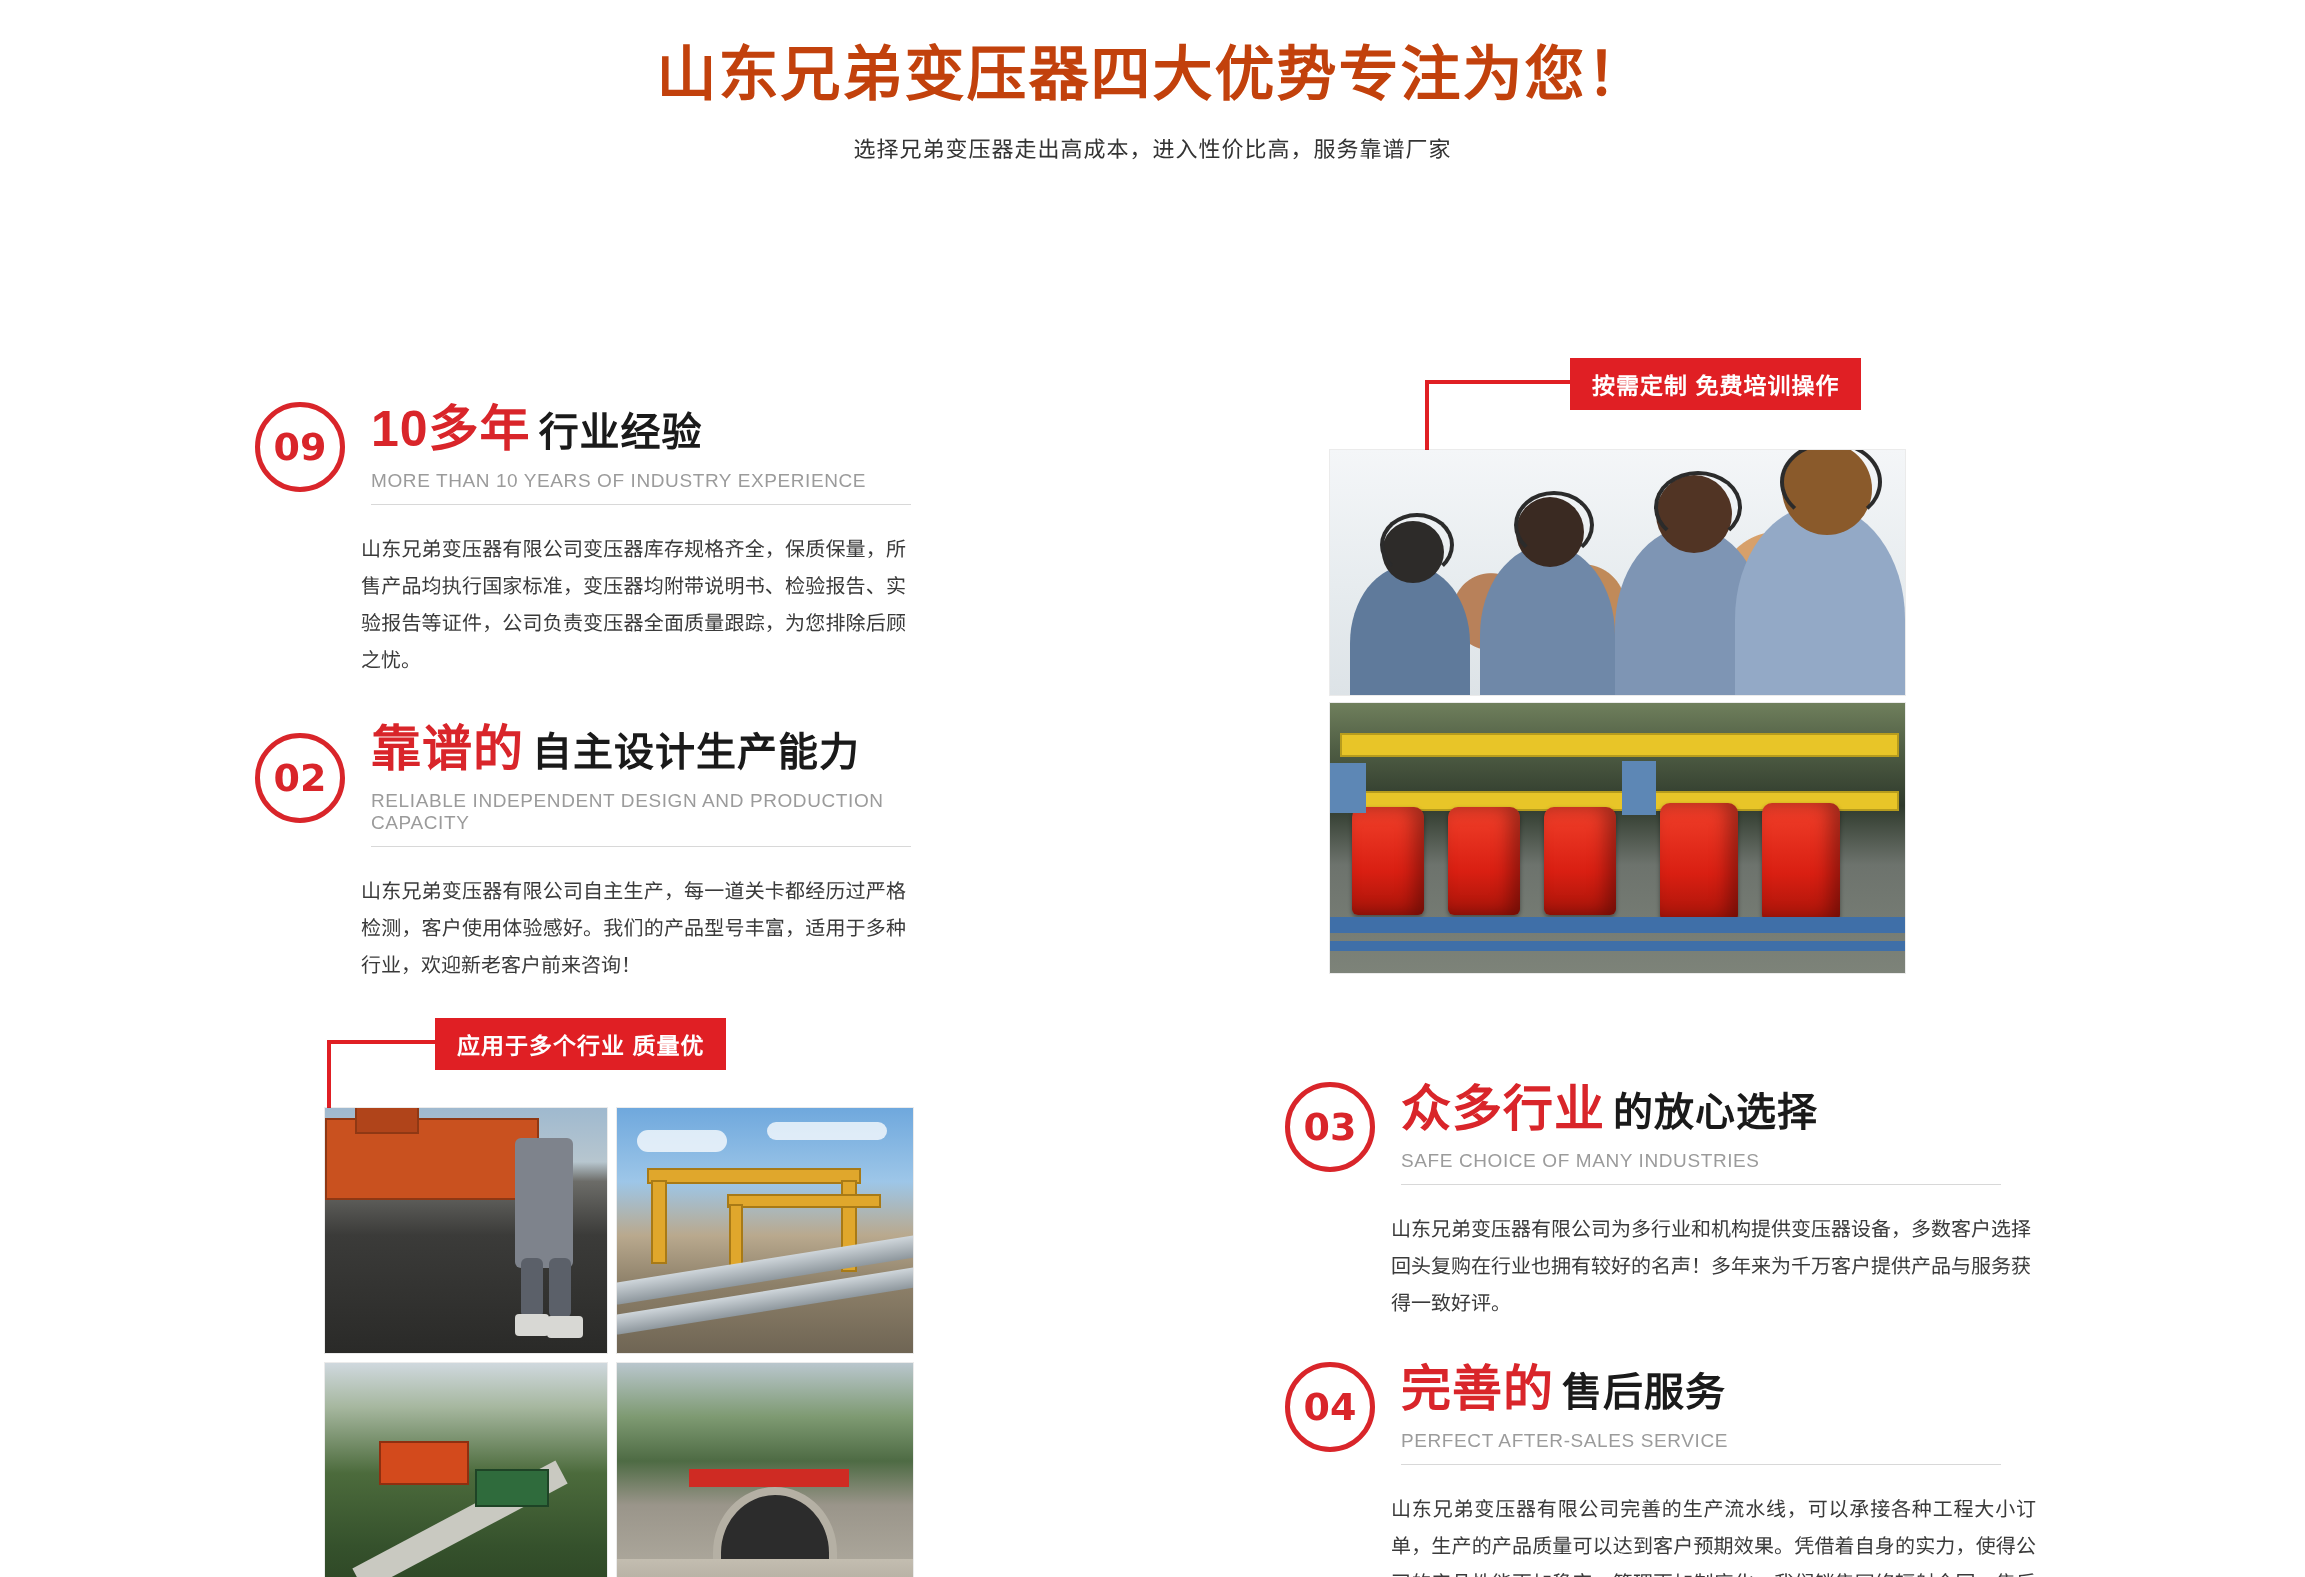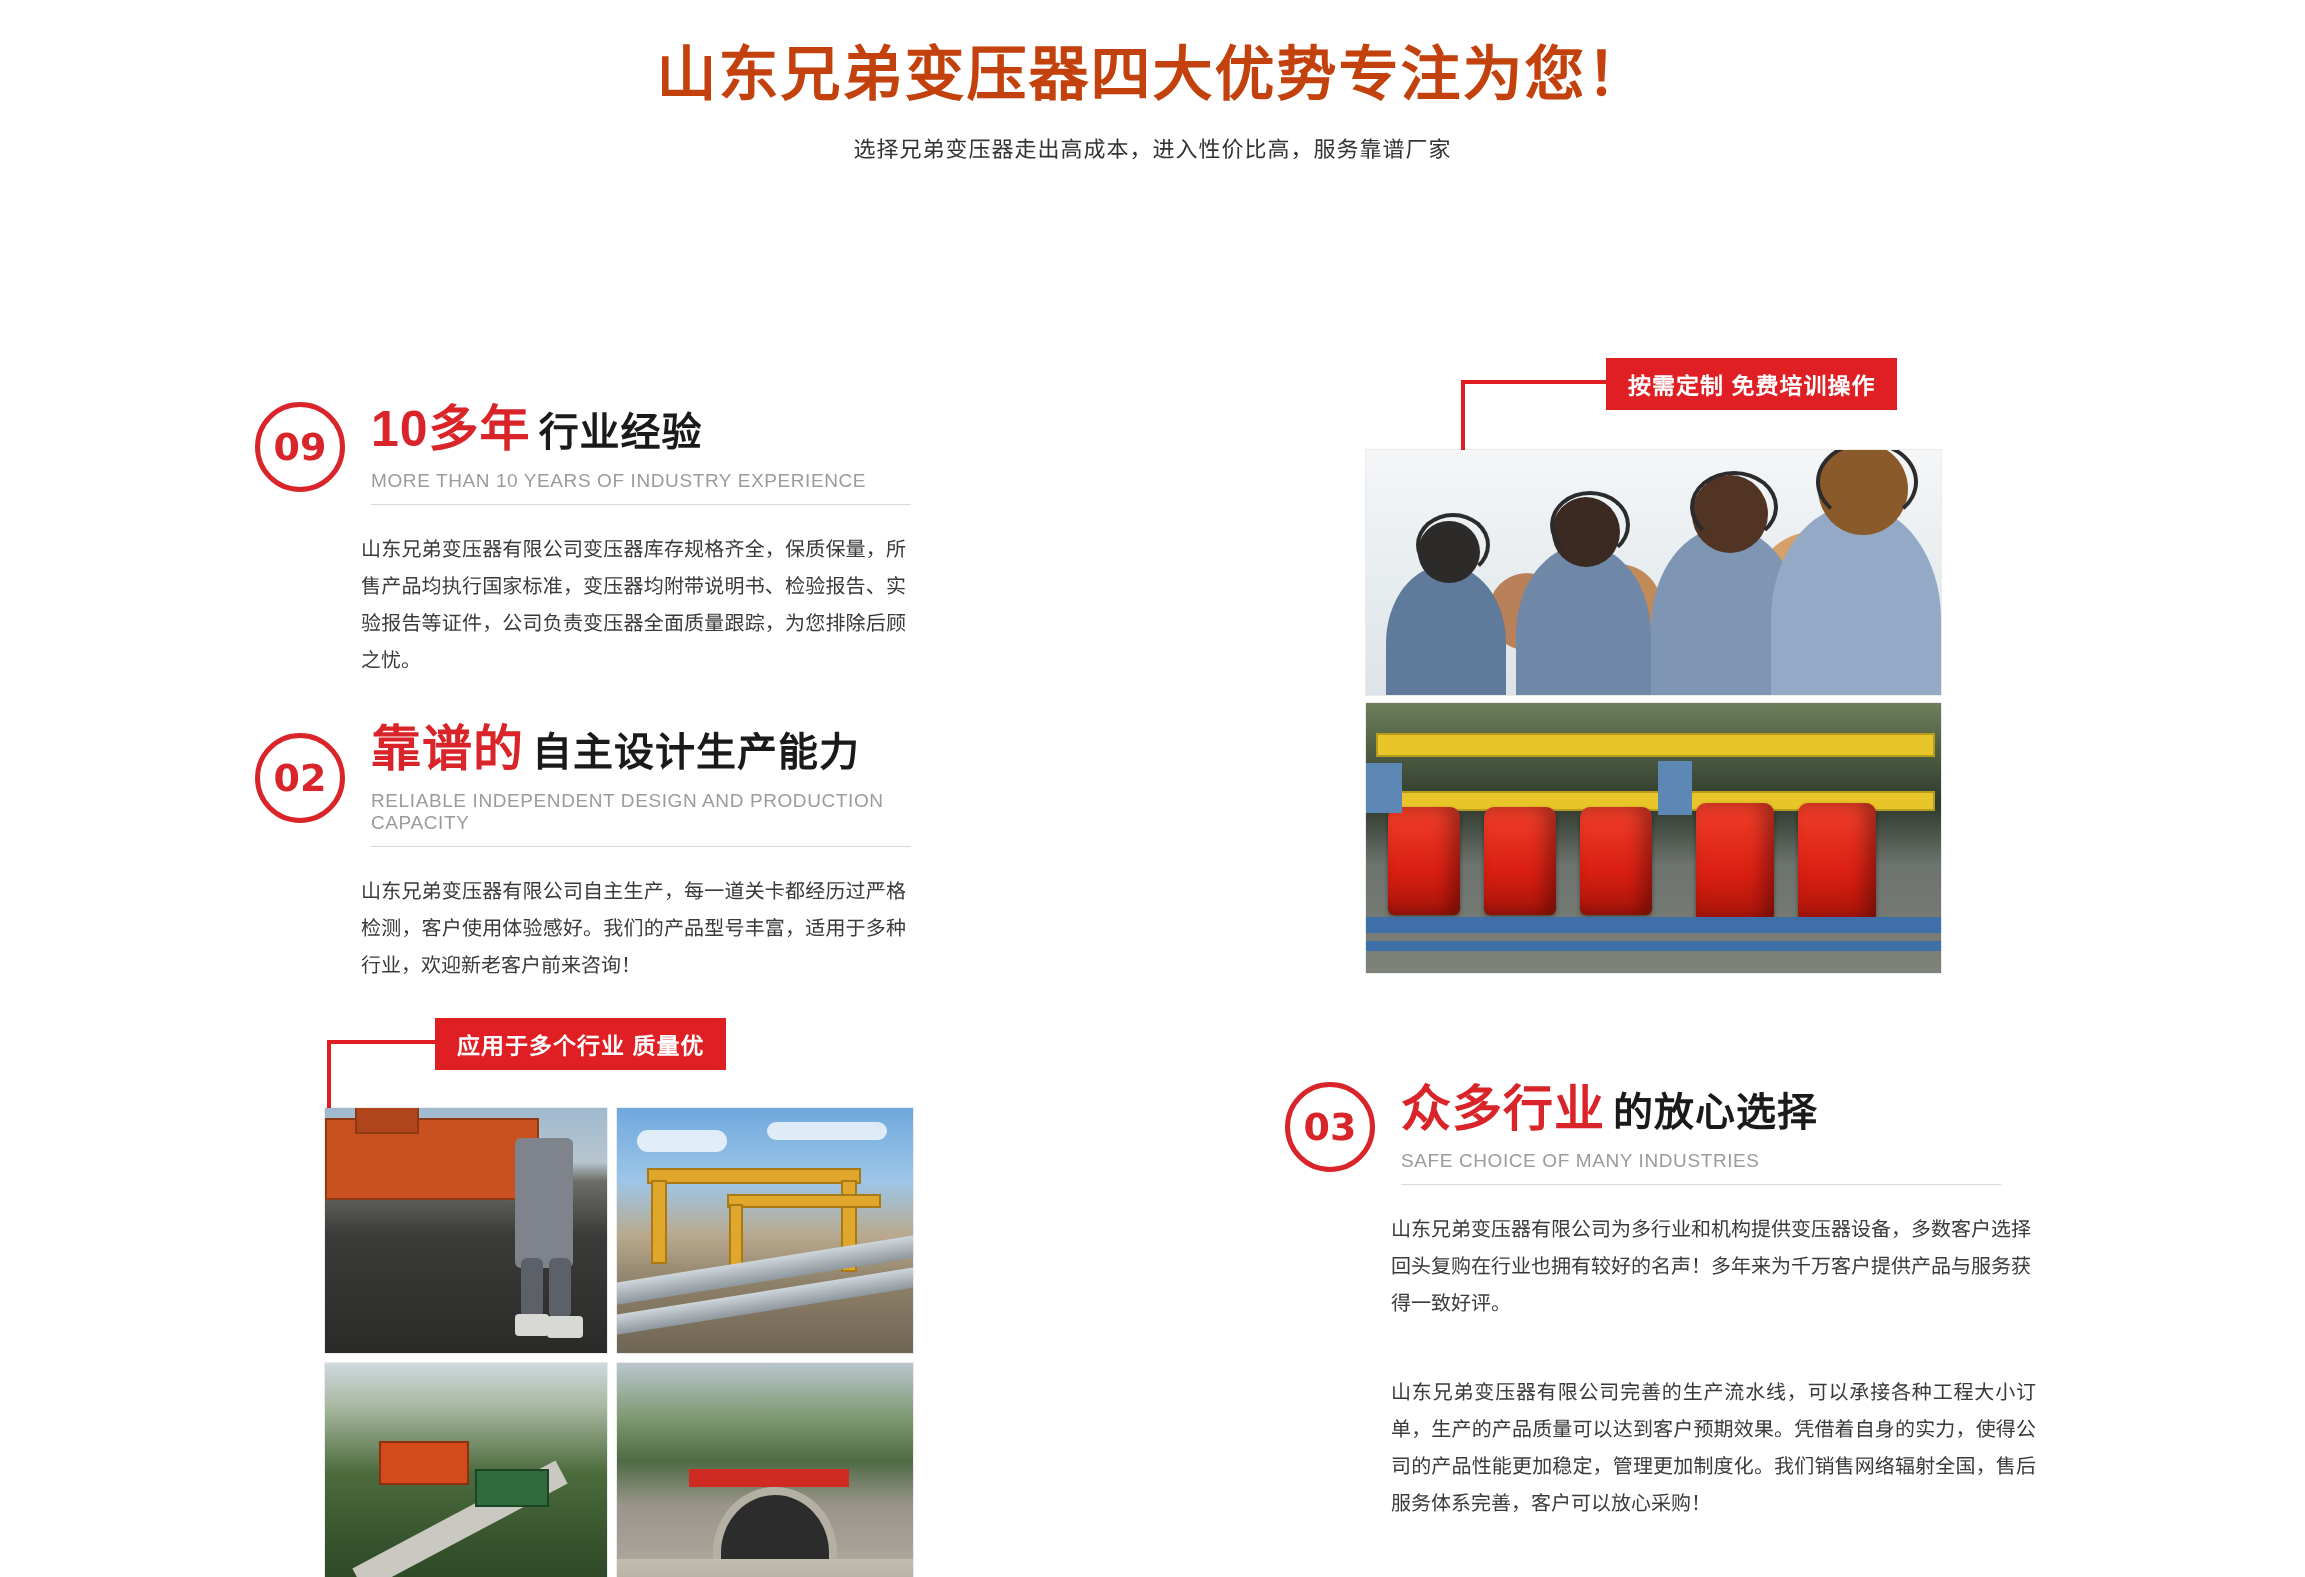--- a/index.html
+++ b/index.html
@@ -300,24 +300,34 @@
           <span class="hl-red">众多行业</span>
           <span class="hl-dark">的放心选择</span>
         </div>
         <div class="head-en">SAFE CHOICE OF MANY INDUSTRIES</div>
       </div>
     </div>
     <div class="feature-body" style="width:640px;">山东兄弟变压器有限公司为多行业和机构提供变压器设备，多数客户选择回头复购在行业也拥有较好的名声！多年来为千万客户提供产品与服务获得一致好评。</div>
   </div>
 
   <div class="block" style="left:1285px; top:1185px; width:720px;">
+    <div class="feature-head">
+      <div class="badge">04</div>
+      <div class="head-text" style="width:600px;">
+        <div class="head-line">
+          <span class="hl-red">完善的</span>
+          <span class="hl-dark">售后服务</span>
+        </div>
+        <div class="head-en">PERFECT AFTER-SALES SERVICE</div>
+      </div>
+    </div>
     <div class="feature-body" style="width:645px;">山东兄弟变压器有限公司完善的生产流水线，可以承接各种工程大小订单，生产的产品质量可以达到客户预期效果。凭借着自身的实力，使得公司的产品性能更加稳定，管理更加制度化。我们销售网络辐射全国，售后服务体系完善，客户可以放心采购！</div>
   </div>
 
-  <div class="block" style="left:1330px; top:195px; width:575px; height:620px;margin-left:36px;">
+  <div class="block" style="left:1330px; top:195px; width:575px; height:620px;">
 
     <div class="tag-frame" style="left:95px; top:22px; width:155px; height:70px;"></div>
     <div style="position:absolute; left:240px; top:0;">
       <span class="tag">按需定制 免费培训操作</span>
     </div>
 
     <div class="photo ph-callcenter photo-border" style="position:absolute; left:0px; top:92px; width:575px; height:245px;">
       <div class="cc-person" style="left:20px;  bottom:0; width:120px; height:130px; background:#5f7a9b;"></div>
       <div class="cc-hair" style="left:52px;  bottom:112px; width:62px;  height:62px;  background:#2d2b29;"></div>
       <div class="cc-band" style="left:50px;  bottom:118px; width:66px;  height:56px;"></div>

